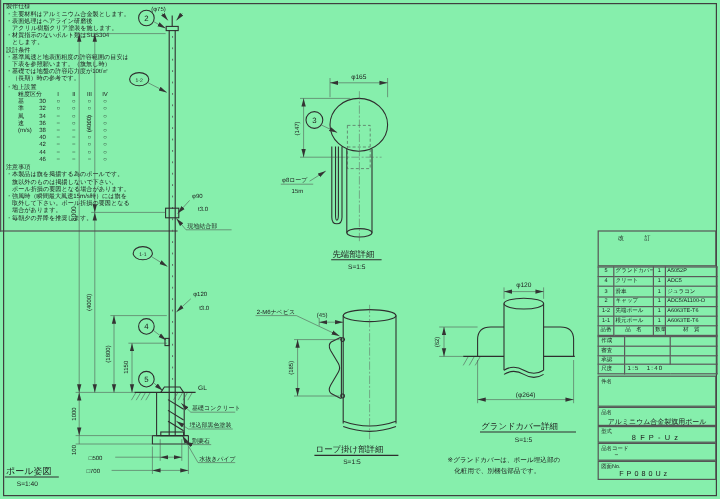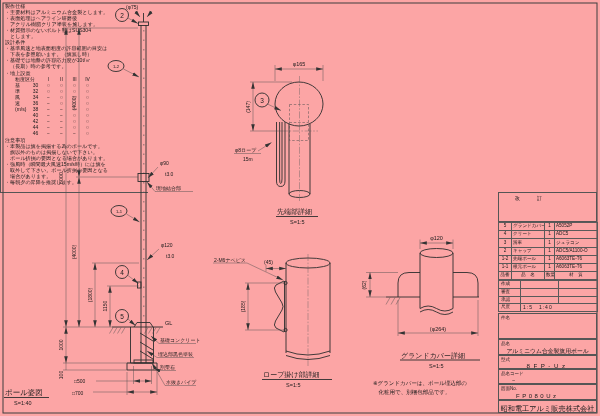--- a/index.html
+++ b/index.html
@@ -1,16 +1,16 @@
 <!DOCTYPE html>
 <html><head>
 <meta charset="utf-8">
 <style>
   html,body{margin:0;padding:0;background:#e8e8e8;}
-  .sheet{position:relative;width:600px;height:416px;background:#fca5a5;overflow:hidden;
+  .sheet{position:relative;width:600px;height:416px;background:#86efac;overflow:hidden;
          font-family:"Liberation Sans","DejaVu Sans",sans-serif;color:#1c1c1c;}
   svg{position:absolute;left:0;top:0;}
   svg text{fill:#1c1c1c;font-family:"Liberation Sans","DejaVu Sans",sans-serif;}
   .ln{stroke:#2e2e2e;stroke-width:0.9;fill:none;}
   .lnr{stroke:#2e2e2e;stroke-width:0.9;fill:none;}
   .tn{stroke:#4c4c4c;stroke-width:0.45;fill:none;}
   .dsh{stroke:#4c4c4c;stroke-width:0.5;fill:none;stroke-dasharray:2.5,1.8;}
   .cl{stroke:#5a5a5a;stroke-width:0.4;fill:none;stroke-dasharray:7,1.6,1.6,1.6;}
   .rope{stroke:#555;stroke-width:0.7;fill:none;stroke-dasharray:1.5,8;}
   .bd{stroke:#3f3f3f;stroke-width:1;fill:none;}
@@ -482,17 +482,14 @@
 <div class="box col" id="codeb">
   <div class="blabel">品名コード</div>
   <div class="cv">−</div>
 </div>
 
 <div class="box col" id="zumen">
   <div class="blabel">図面No.</div>
   <div class="zv">FP080Uz</div>
 </div>
 
-<div class="box col" id="company">
-  <div class="cn">昭和電工アルミ販売株式会社</div>
-</div>
 
 </div>
 
 </body></html>

